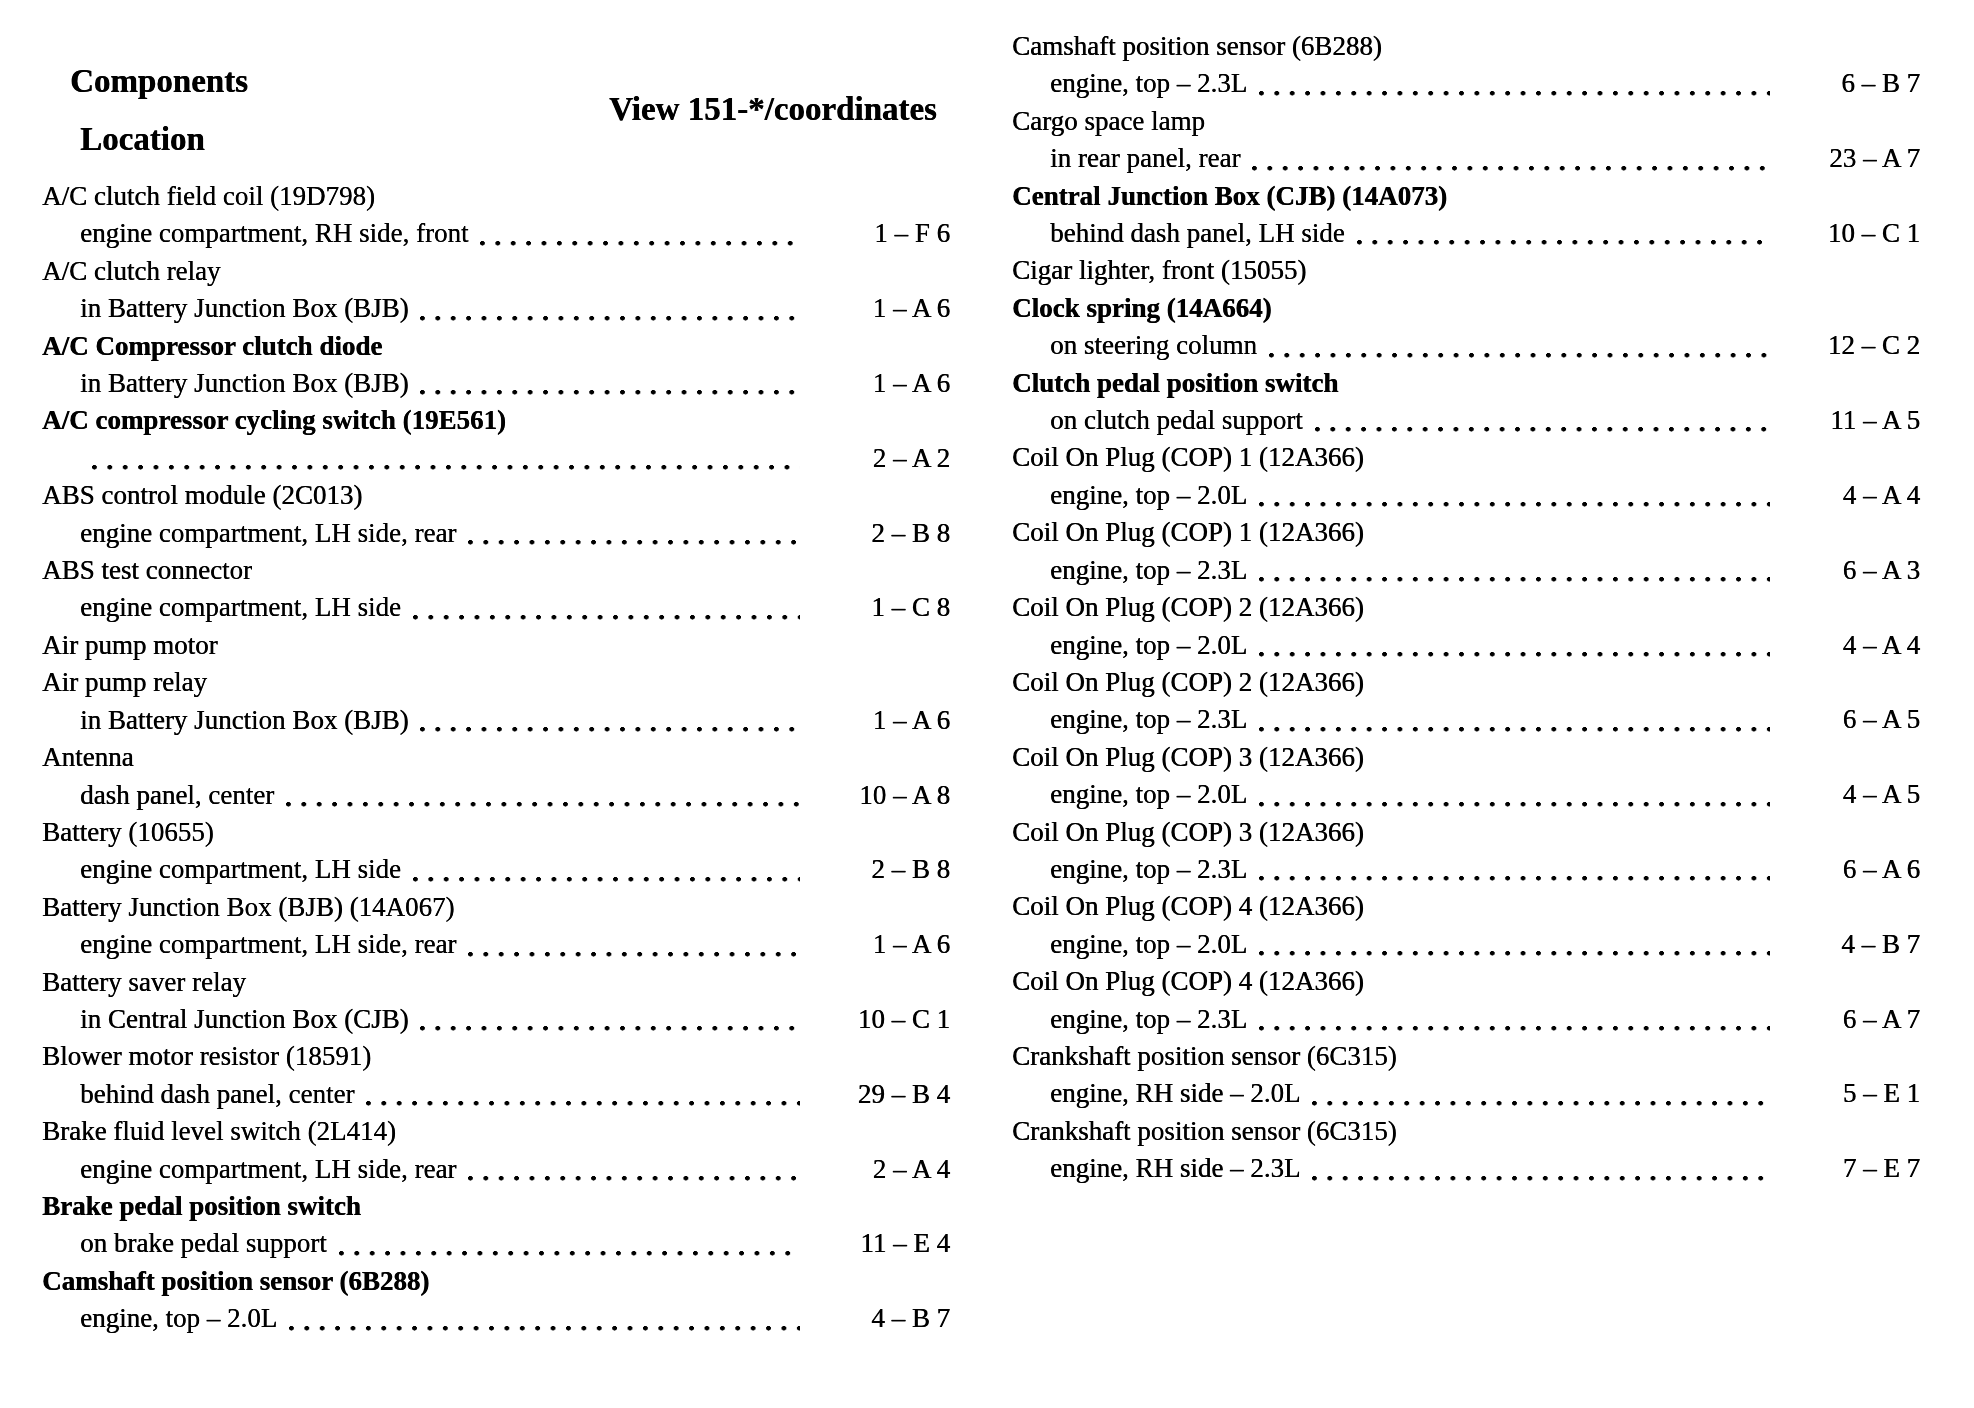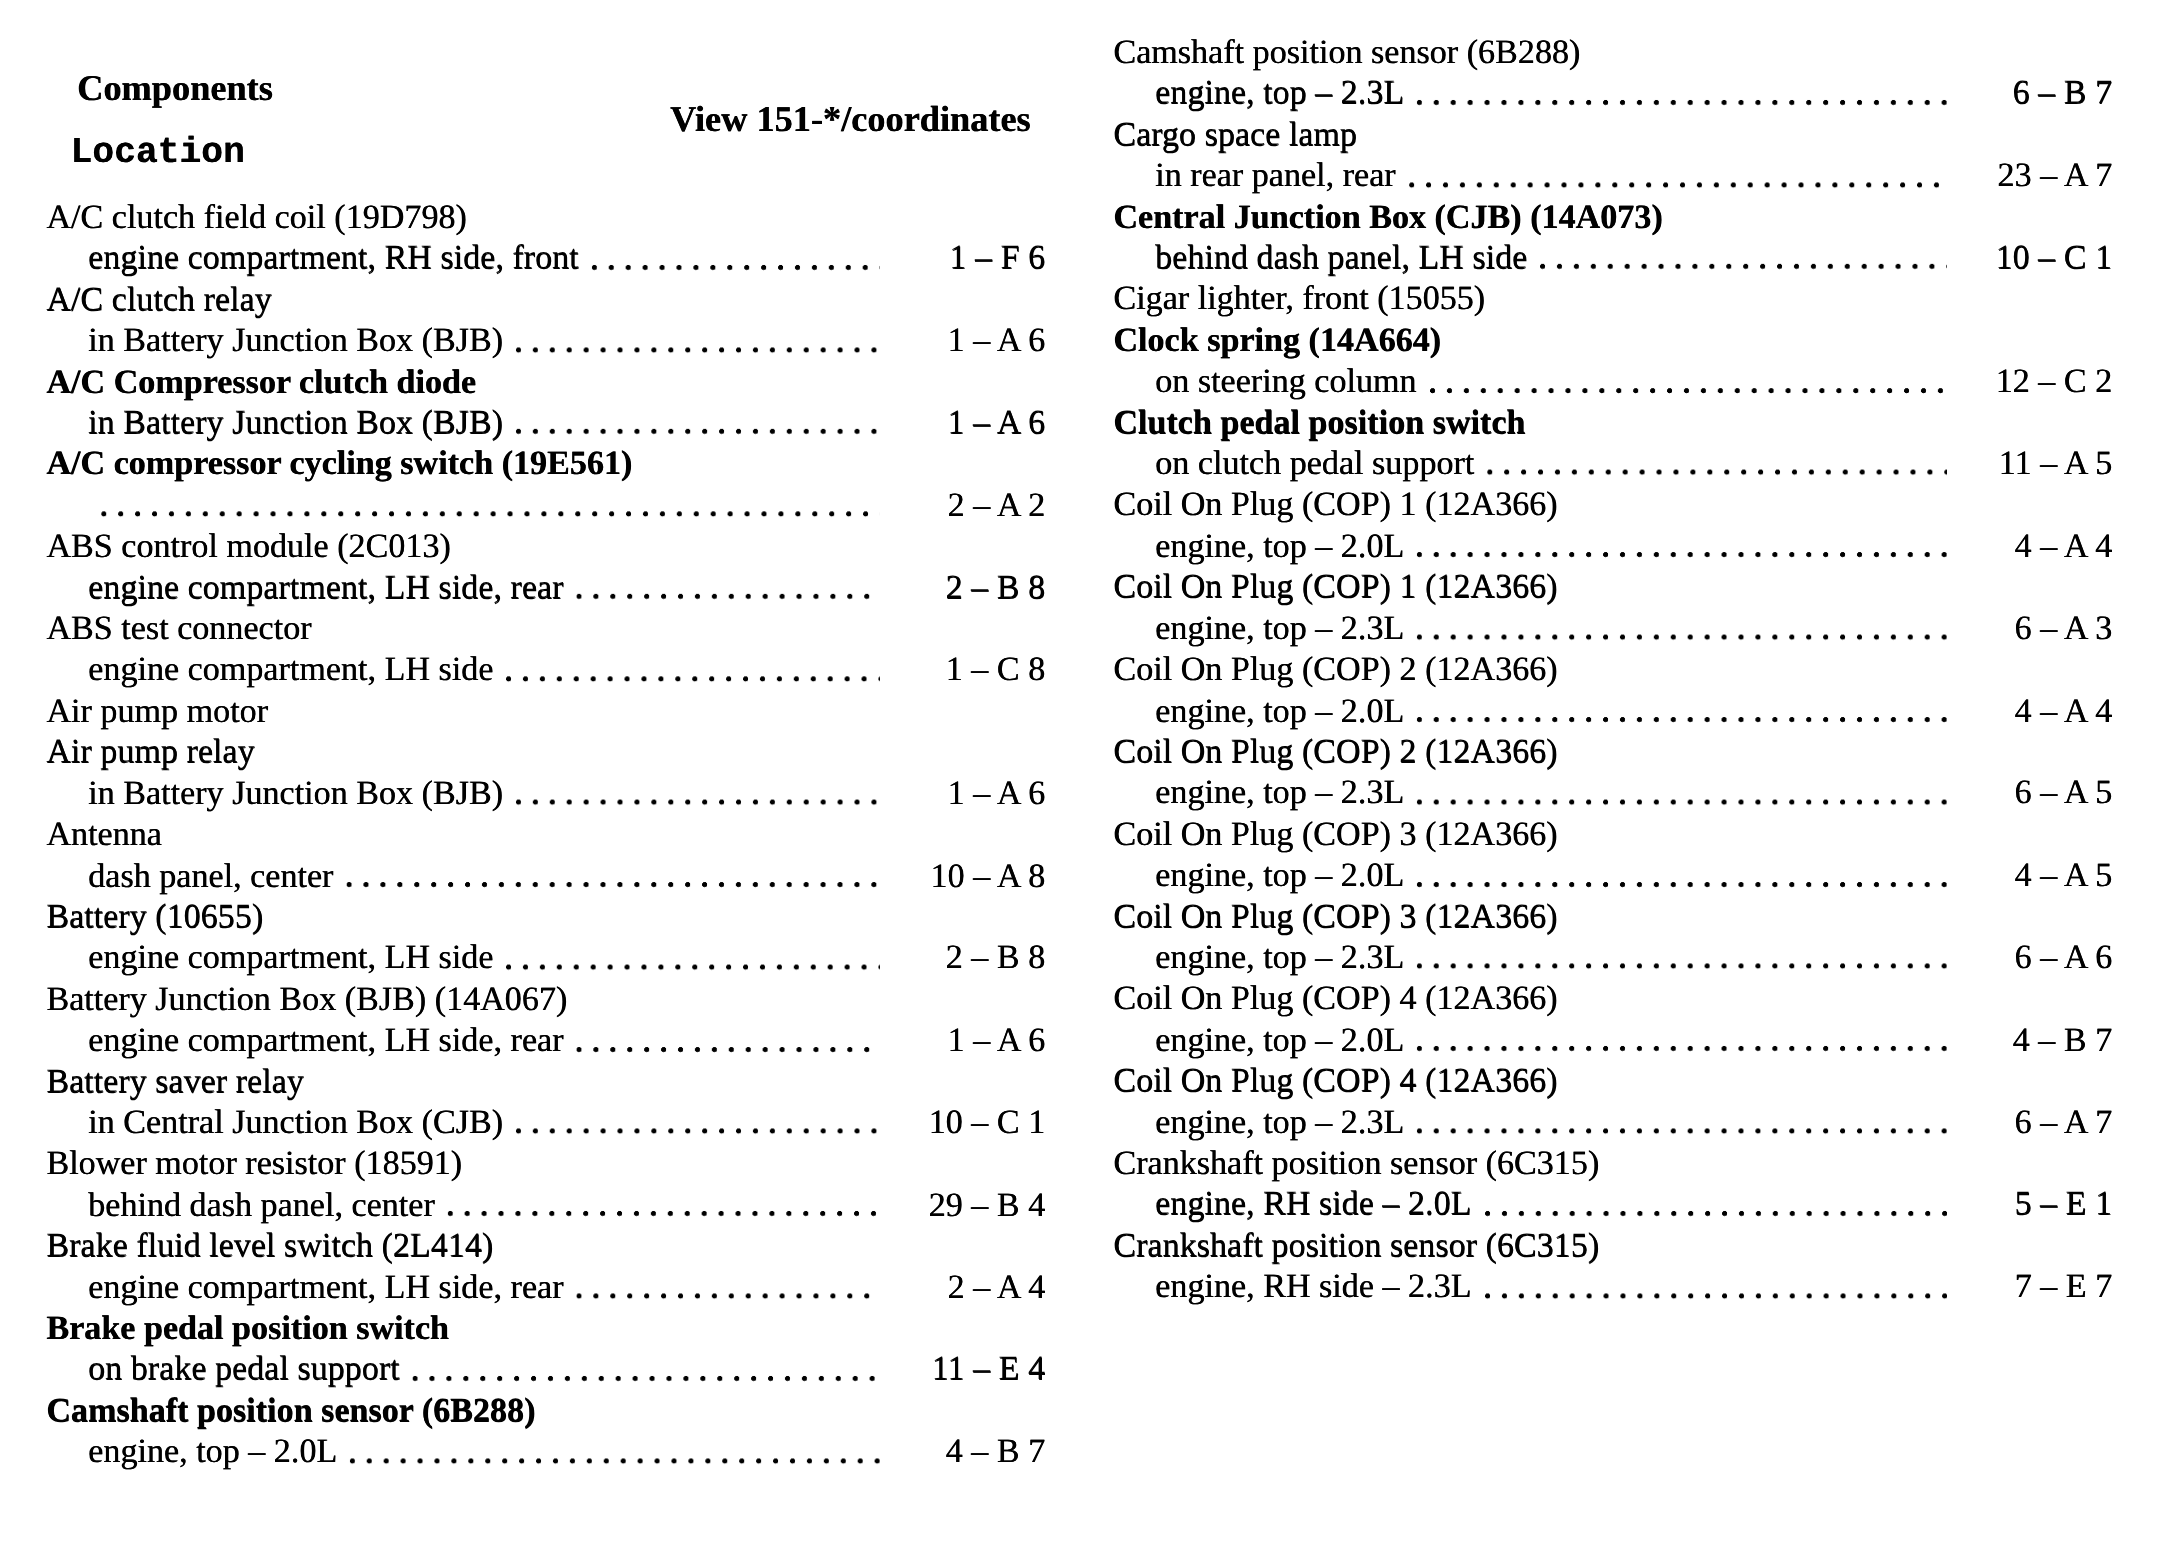--- a/index.html
+++ b/index.html
@@ -22,27 +22,27 @@
     text-shadow: 0.4px 0.3px 0 #000;
   }
   .hdr {
     position: absolute;
     font-size: 33px;
     font-weight: bold;
     white-space: nowrap;
     line-height: 38px;
   }
   #hdr-components { left: 33px;  top: 62px; margin-left: 37px; }
-  #hdr-location   { left: 64px;  top: 120px; font-family: Liberation Mono, monospace; }
+  #hdr-location   { left: 80px;  top: 120px; }
   #hdr-view       { left: 565px; top: 90px; margin-left: 44px; }
 
   .col {
     position: absolute;
     width: 908px;
-    font-size: 31px;
+    font-size: 27px;
     line-height: 37.4px;
   }
   #col-left  { left: 42px;   top: 178px; }
   #col-right { left: 1012px; top: 28px;  }
 
   .name {
     white-space: nowrap;
   }
   .name.bold { font-weight: bold; }
 

